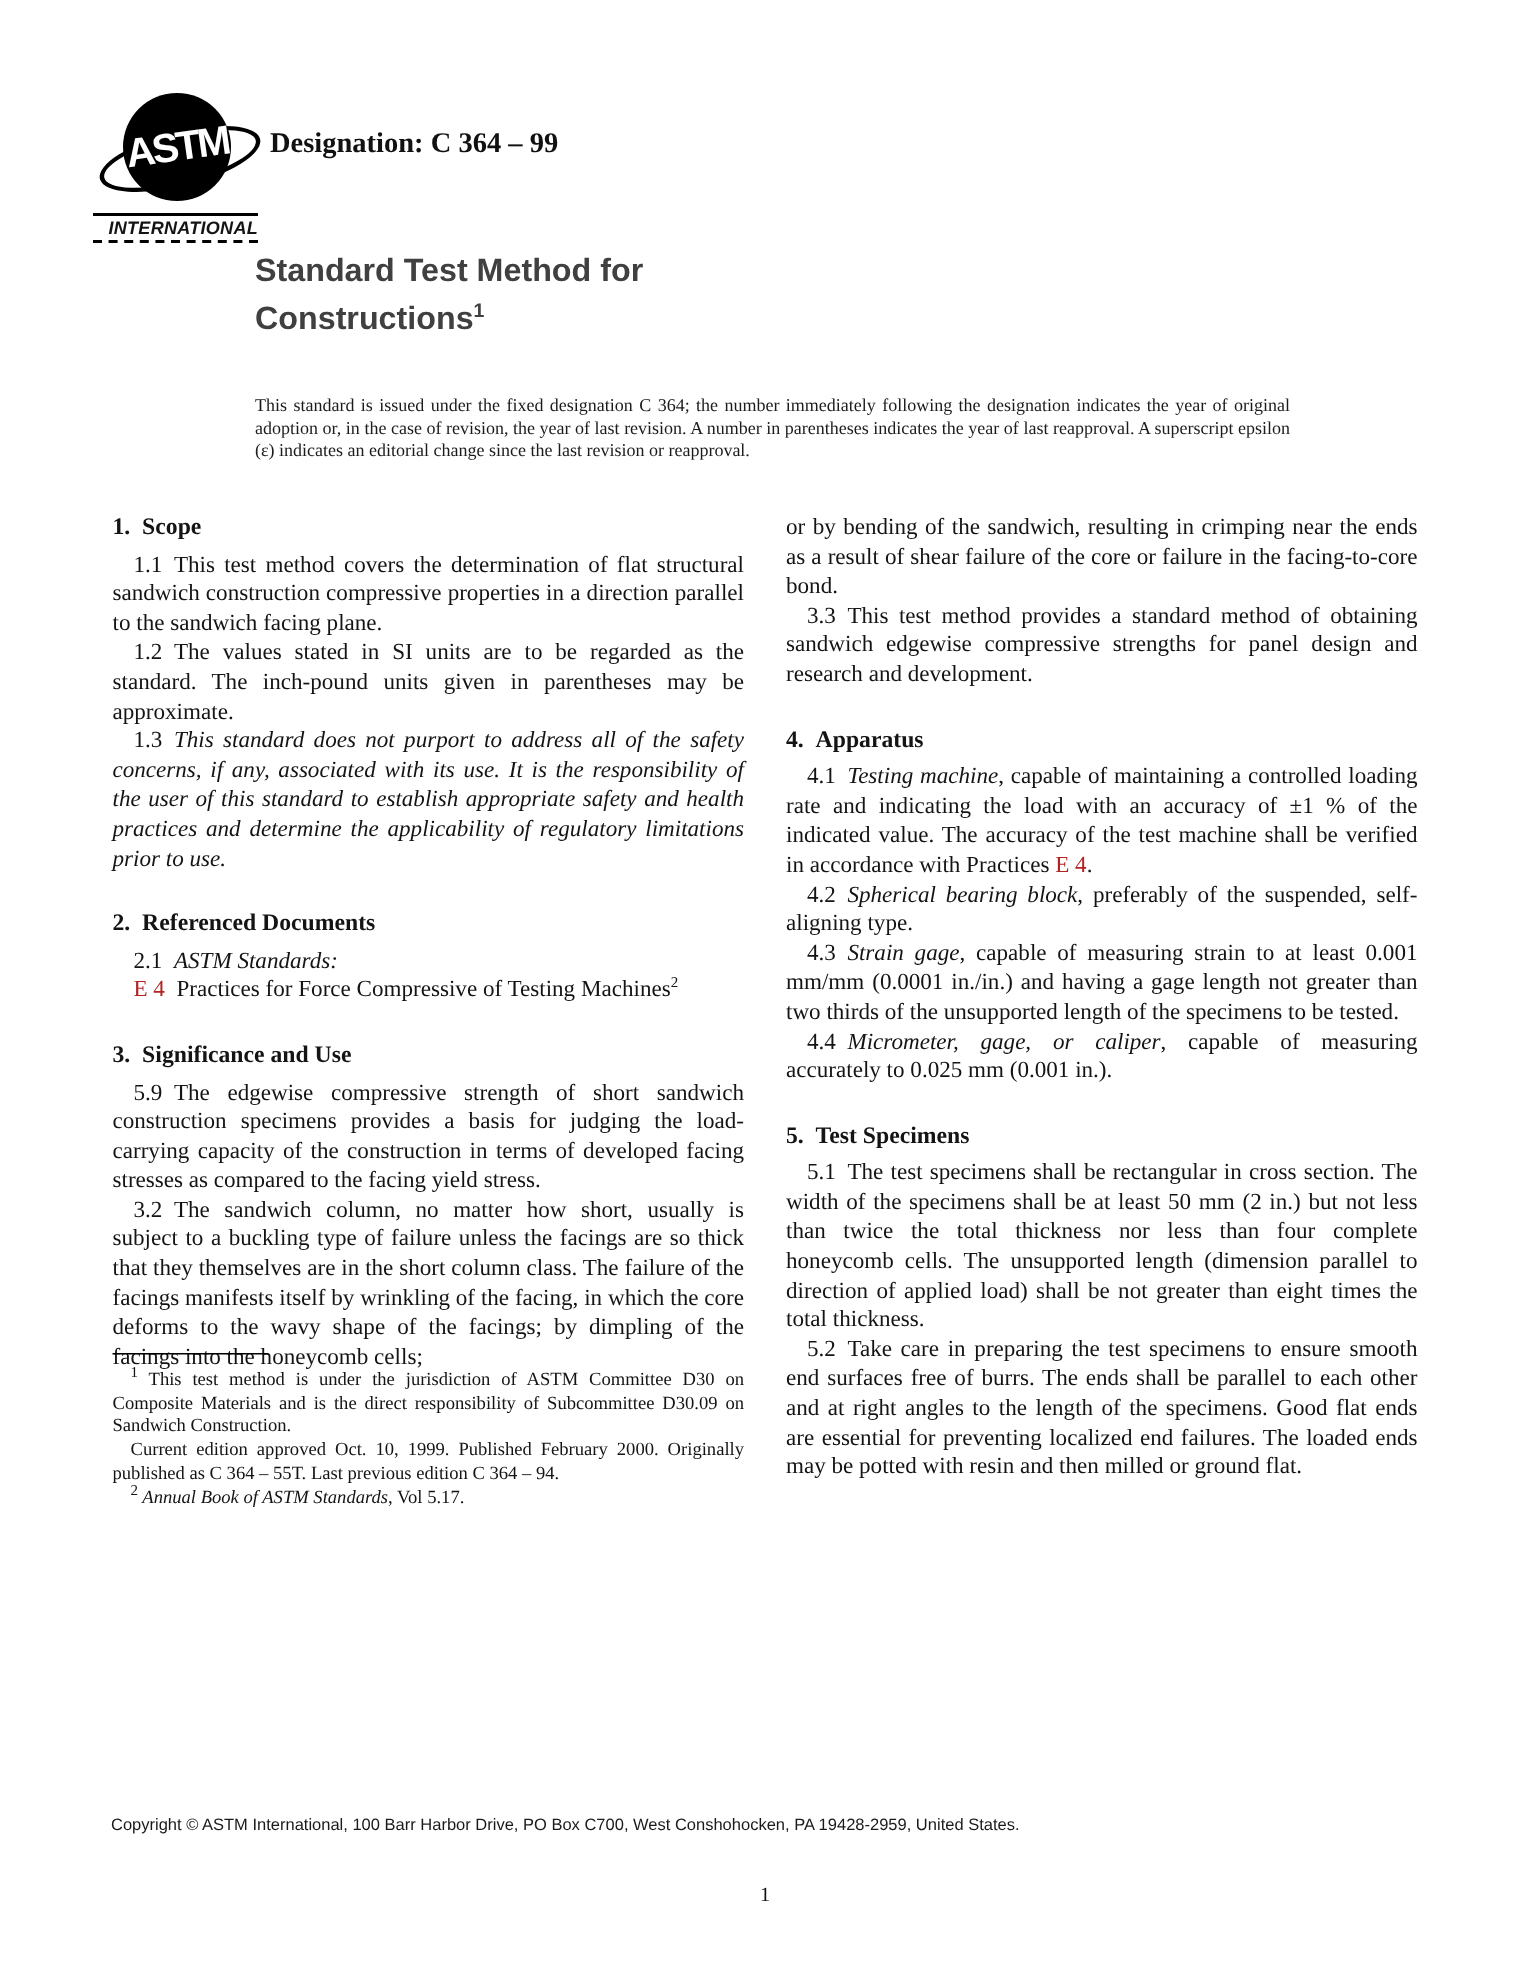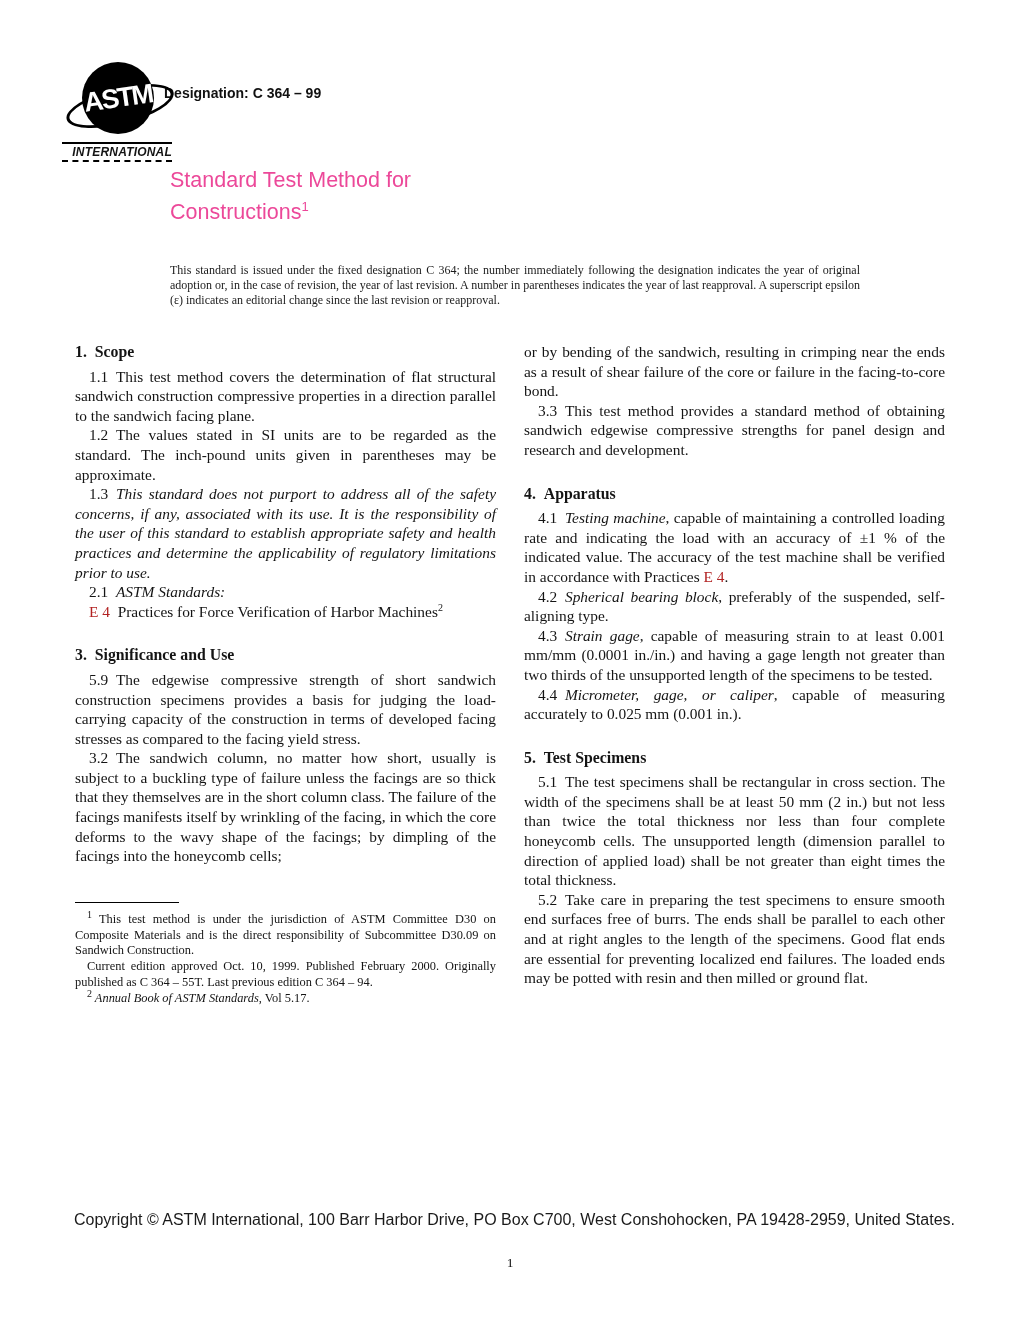--- a/index.html
+++ b/index.html
@@ -24,27 +24,27 @@
   }
   .intl-rule-top { height:2px; background:#000; margin-top:2px; }
   .intl {
     font-family:"Liberation Sans", sans-serif; font-weight:bold; font-style:italic;
     font-size:12px; letter-spacing:0.2px; text-align:right; margin-top:1px; white-space:nowrap;
   }
   .intl-rule-bottom { height:0; border-bottom:2px dashed #000; margin-top:1px; }
 
   
   .designation {
-    position:absolute; left:164px; top:85px;
-    font-family:Liberation Sans, sans-serif; font-weight:bold; font-size:14px; color:#111;
+    position:absolute; left:180px; top:85px;
+    font-family:Liberation Serif, serif; font-weight:bold; font-size:19px; color:#111;
   }
   .title {
     position:absolute; left:170px; top:167px;
-    font-family:"Liberation Sans", sans-serif; font-weight:normal;
-    font-size:21.5px; line-height:26.5px; color:#ec4899;
+    font-family:"Liberation Sans", sans-serif; font-weight:bold;
+    font-size:21.5px; line-height:26.5px; color:#404040;
   }
   .title sup { font-size:13px; }
 
   .issuance {
     position:absolute; left:170px; top:263px; width:690px;
     font-size:12px; line-height:14.9px; text-align:justify; color:#1b1b1b;
   }
 
   
   .col { position:absolute; top:342px; width:421px; font-size:15.4px; line-height:19.6px; text-align:justify; }
@@ -59,21 +59,21 @@
   .col sup, .footnotes sup { font-size:10px; line-height:0; }
 
   
   .footnotes { position:absolute; left:75px; top:902px; width:421px; font-size:12.4px; line-height:15.7px; text-align:justify; }
   .fn-rule { width:104px; height:1px; background:#000; margin:0 0 9px 0; }
   .footnotes p { margin:0; text-indent:12px; }
 
   
   .copyright {
     position:absolute; left:74px; top:1211px;
-    font-family:"Liberation Sans", sans-serif; font-size:16px; color:#1a1a1a;
+    font-family:"Liberation Sans", sans-serif; font-size:11px; color:#1a1a1a;
   }
   .pageno { position:absolute; left:0; top:1255px; width:1020px; text-align:center; font-size:13.5px; color:#111; }
 </style>
 </head>
 <body>
 
 <div class="page">
 
   <div class="logo">
     <div class="globe">
@@ -94,22 +94,23 @@
   </div>
 
   <div class="issuance">This standard is issued under the fixed designation C 364; the number immediately following the designation indicates the year of original adoption or, in the case of revision, the year of last revision. A number in parentheses indicates the year of last reapproval. A superscript epsilon (ε) indicates an editorial change since the last revision or reapproval.</div>
 
   <div class="col col-left">
     <h3>1. Scope</h3>
     <p>1.1 This test method covers the determination of flat structural sandwich construction compressive properties in a direction parallel to the sandwich facing plane.</p>
     <p>1.2 The values stated in SI units are to be regarded as the standard. The inch-pound units given in parentheses may be approximate.</p>
     <p><span>1.3 </span><span class="italic-run">This standard does not purport to address all of the safety concerns, if any, associated with its use. It is the responsibility of the user of this standard to establish appropriate safety and health practices and determine the applicability of regulatory limitations prior to use.</span></p>
 
+    <h3 class="spaced">2. Referenced Documents</h3>
     <p><span>2.1 </span><span class="italic-run">ASTM Standards:</span></p>
-    <p><span class="red-link">E 4</span><span> Practices for Force Verification of Harbor Machines</span><sup>2</sup></p>
+    <p><span class="red-link">E 4</span><span> Practices for Force Compressive of Testing Machines</span><sup>2</sup></p>
 
     <h3 class="spaced">3. Significance and Use</h3>
     <p>5.9 The edgewise compressive strength of short sandwich construction specimens provides a basis for judging the load-carrying capacity of the construction in terms of developed facing stresses as compared to the facing yield stress.</p>
     <p>3.2 The sandwich column, no matter how short, usually is subject to a buckling type of failure unless the facings are so thick that they themselves are in the short column class. The failure of the facings manifests itself by wrinkling of the facing, in which the core deforms to the wavy shape of the facings; by dimpling of the facings into the honeycomb cells;</p>
   </div>
 
   <div class="col col-right">
     <p class="noindent">or by bending of the sandwich, resulting in crimping near the ends as a result of shear failure of the core or failure in the facing-to-core bond.</p>
     <p>3.3 This test method provides a standard method of obtaining sandwich edgewise compressive strengths for panel design and research and development.</p>
 

